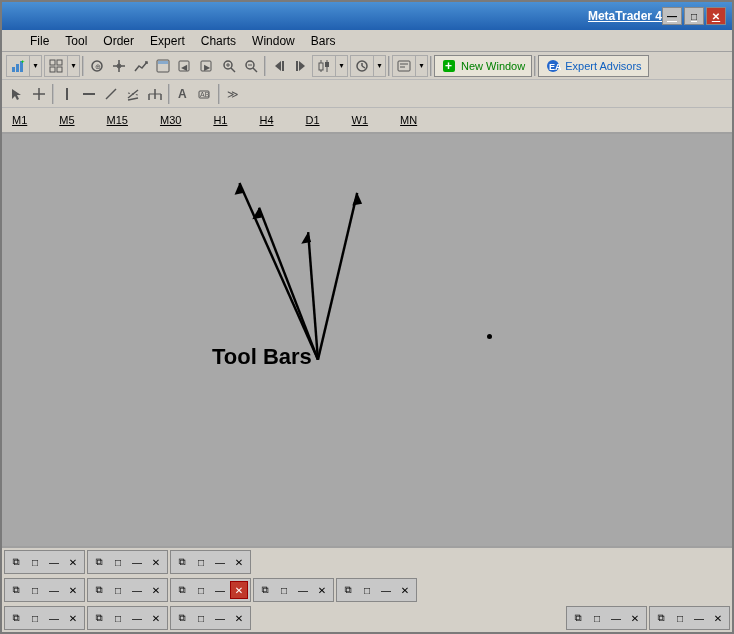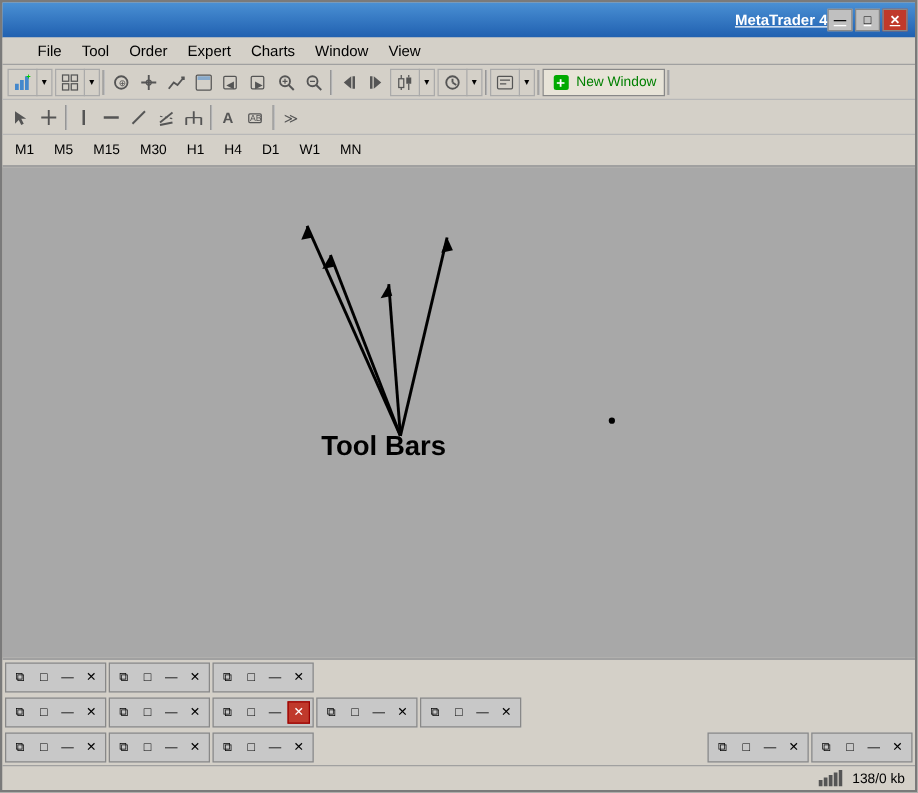--- a/index.html
+++ b/index.html
@@ -165,21 +165,22 @@
       border-left: 1px solid #aaa;
       font-size: 8px;
     }
 
     
     .timeframe-bar {
       display: flex;
       align-items: center;
       padding: 2px 4px;
       height: 24px;
-      gap: 4px;
+      gap: 20px;
+      text-decoration: underline;
     }
 
     .tf-btn {
       padding: 1px 5px;
       font-size: 11px;
       border: 1px solid transparent;
       background: transparent;
       cursor: pointer;
       color: #000;
     }
@@ -193,21 +194,20 @@
     }
 
     .annotation-text {
       position: absolute;
       top: 210px;
       left: 210px;
       font-size: 22px;
       font-weight: bold;
       color: #000;
       font-family: Arial, sans-serif;
-      margin-left: 45px;
     }
 
     .annotation-dot {
       position: absolute;
       top: 200px;
       left: 485px;
       width: 5px;
       height: 5px;
       background: #000;
       border-radius: 50%;
@@ -304,21 +304,21 @@
     </div>
   </div>
 
   <div class="menu-bar">
     <div class="menu-item">File</div>
     <div class="menu-item">Tool</div>
     <div class="menu-item">Order</div>
     <div class="menu-item">Expert</div>
     <div class="menu-item">Charts</div>
     <div class="menu-item">Window</div>
-    <div class="menu-item">View</div>
+    <div class="menu-item">Bars</div>
   </div>
 
   <div class="toolbars-area">
 
     <div class="toolbar-row">
 
       <div class="tb-btn-dropdown">
         <div class="main-part">
           <svg width="14" height="14" viewBox="0 0 14 14">
             <rect x="1" y="8" width="3" height="5" fill="#4488cc"></rect>
@@ -455,20 +455,27 @@
       <div class="tb-btn-wide green-icon">
         <svg width="16" height="16" viewBox="0 0 16 16">
           <rect x="2" y="2" width="12" height="12" rx="2" fill="#00aa00"></rect>
           <text x="4" y="12" font-size="12" fill="white" font-weight="bold">+</text>
         </svg>
         <span>New Window</span>
       </div>
 
       <div class="toolbar-separator"></div>
 
+      <div class="tb-btn-wide blue-icon">
+        <svg width="16" height="16" viewBox="0 0 16 16">
+          <circle cx="8" cy="8" r="6" fill="#2266cc"></circle>
+          <text x="4" y="12" font-size="9" fill="white" font-weight="bold">EA</text>
+        </svg>
+        <span>Expert Advisors</span>
+      </div>
     </div>
 
     <div class="toolbar-row">
       <div class="tb-btn">
         <svg width="14" height="14" viewBox="0 0 14 14">
           <polygon points="2,2 2,12 5,9 7,13 9,12 7,8 11,8" fill="#555"></polygon>
         </svg>
       </div>
       <div class="tb-btn">
         <svg width="14" height="14" viewBox="0 0 14 14">
@@ -648,25 +655,13 @@
         <div class="chart-tab">
           <div class="chart-tab-btn">⧉</div>
           <div class="chart-tab-btn">□</div>
           <div class="chart-tab-btn">—</div>
           <div class="chart-tab-btn">✕</div>
         </div>
       </div>
     </div>
   </div>
 
-  <div class="status-bar">
-    <div class="status-icon">
-      <svg width="20" height="14" viewBox="0 0 20 14">
-        <rect x="1" y="8" width="3" height="5" fill="#555"></rect>
-        <rect x="5" y="6" width="3" height="7" fill="#555"></rect>
-        <rect x="9" y="4" width="3" height="9" fill="#555"></rect>
-        <rect x="13" y="2" width="3" height="11" fill="#555"></rect>
-        <rect x="17" y="0" width="3" height="13" fill="#555"></rect>
-      </svg>
-    </div>
-    <span>138/0 kb</span>
-  </div>
 </div>
 
 </body></html>

